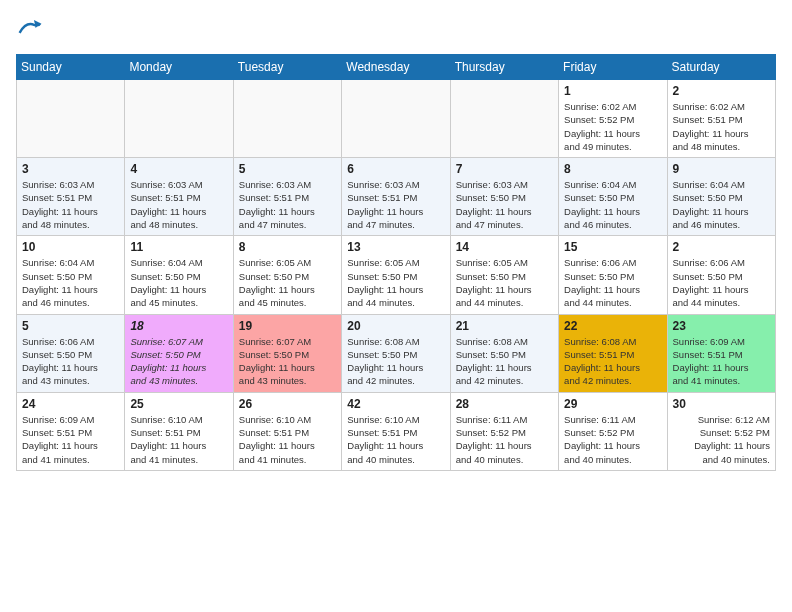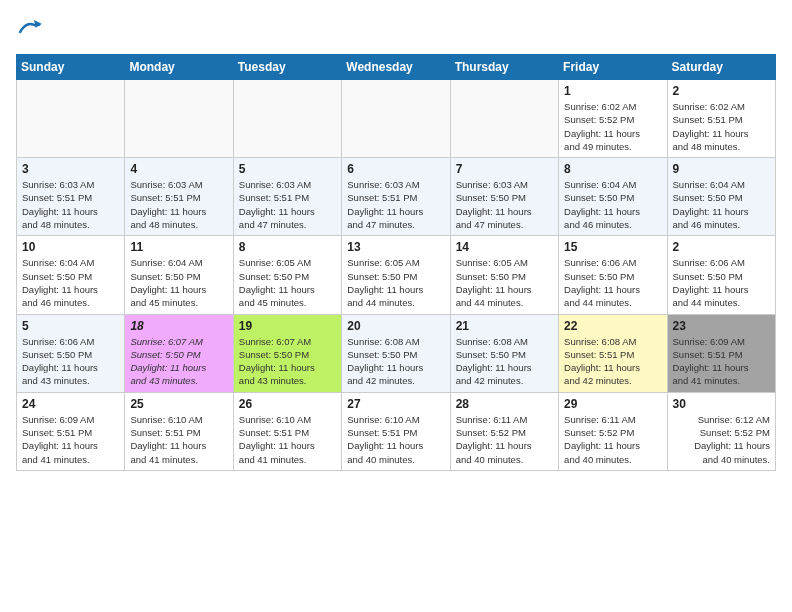--- a/index.html
+++ b/index.html
@@ -54,21 +54,21 @@
     }
     .calendar {
       width: 100%;
       border-collapse: collapse;
       border: 1px solid #ccc;
     }
     .calendar th {
       background-color: #1a6faf;
       color: #fff;
       font-size: 12px;
-      font-weight: bold;
+      font-weight: normal;
       padding: 5px 4px;
       text-align: left;
       border: 1px solid #1a6faf;
     }
     .calendar td {
       border: 1px solid #ccc;
       vertical-align: top;
       padding: 4px 5px;
       width: calc(100% / 7);
       font-size: 10px;
@@ -262,49 +262,49 @@
 Daylight: 11 hours
 and 43 minutes.</div>
           </td>
           <td style="background: #f0abfc; font-style: italic;">
             <span class="day-num">18</span>
             <div class="day-info" style="white-space: pre-line;">Sunrise: 6:07 AM
 Sunset: 5:50 PM
 Daylight: 11 hours
 and 43 minutes.</div>
           </td>
-          <td style="background: #bef264;">
+          <td style="background: #fca5a5;">
             <span class="day-num">19</span>
             <div class="day-info" style="white-space: pre-line;">Sunrise: 6:07 AM
 Sunset: 5:50 PM
 Daylight: 11 hours
 and 43 minutes.</div>
           </td>
           <td style="background: rgb(240, 245, 251);">
             <span class="day-num">20</span>
             <div class="day-info" style="white-space: pre-line;">Sunrise: 6:08 AM
 Sunset: 5:50 PM
 Daylight: 11 hours
 and 42 minutes.</div>
           </td>
           <td style="background: rgb(240, 245, 251);">
             <span class="day-num">21</span>
             <div class="day-info" style="white-space: pre-line;">Sunrise: 6:08 AM
 Sunset: 5:50 PM
 Daylight: 11 hours
 and 42 minutes.</div>
           </td>
-          <td style="background: #fef9c3;">
+          <td style="background: #eab308;">
             <span class="day-num">22</span>
             <div class="day-info" style="white-space: pre-line;">Sunrise: 6:08 AM
 Sunset: 5:51 PM
 Daylight: 11 hours
 and 42 minutes.</div>
           </td>
-          <td style="background: #a3a3a3; margin-left: 30px;">
+          <td style="background: #86efac; margin-left: 30px;">
             <span class="day-num">23</span>
             <div class="day-info" style="white-space: pre-line;">Sunrise: 6:09 AM
 Sunset: 5:51 PM
 Daylight: 11 hours
 and 41 minutes.</div>
           </td>
         </tr>
         <tr>
           <td>
             <span class="day-num">24</span>
@@ -321,21 +321,21 @@
 and 41 minutes.</div>
           </td>
           <td>
             <span class="day-num">26</span>
             <div class="day-info" style="white-space: pre-line;">Sunrise: 6:10 AM
 Sunset: 5:51 PM
 Daylight: 11 hours
 and 41 minutes.</div>
           </td>
           <td>
-            <span class="day-num">27</span>
+            <span class="day-num">42</span>
             <div class="day-info" style="white-space: pre-line;">Sunrise: 6:10 AM
 Sunset: 5:51 PM
 Daylight: 11 hours
 and 40 minutes.</div>
           </td>
           <td>
             <span class="day-num">28</span>
             <div class="day-info" style="white-space: pre-line;">Sunrise: 6:11 AM
 Sunset: 5:52 PM
 Daylight: 11 hours

